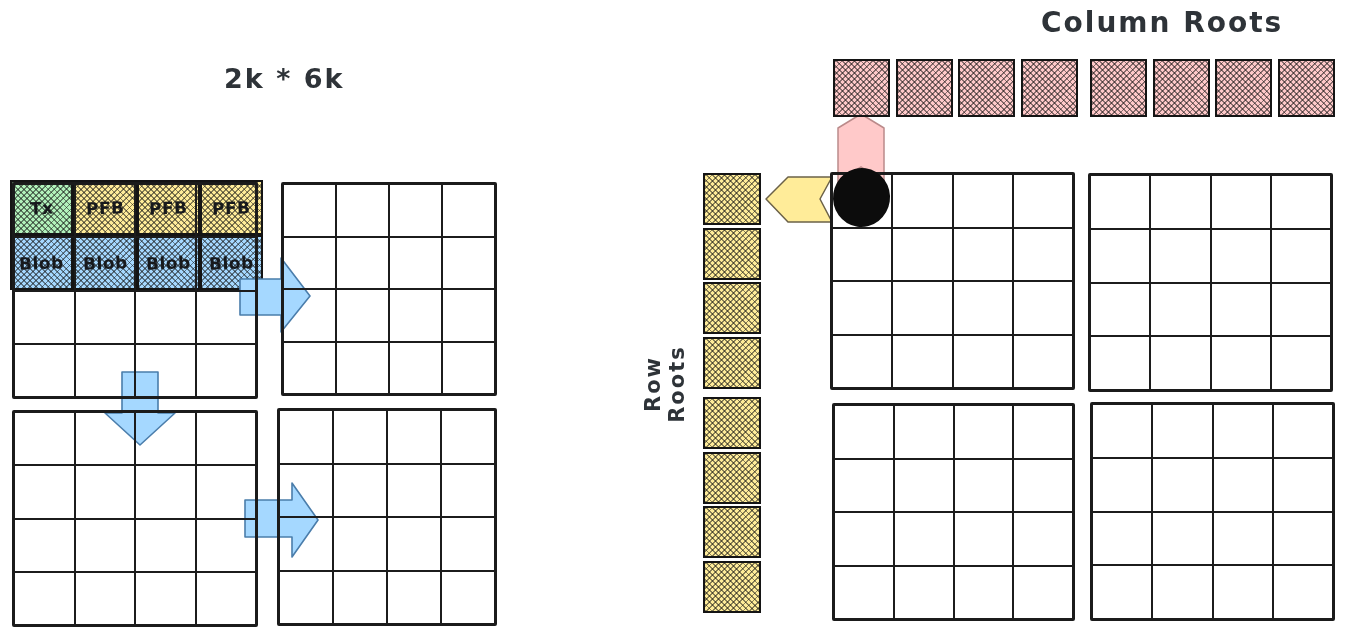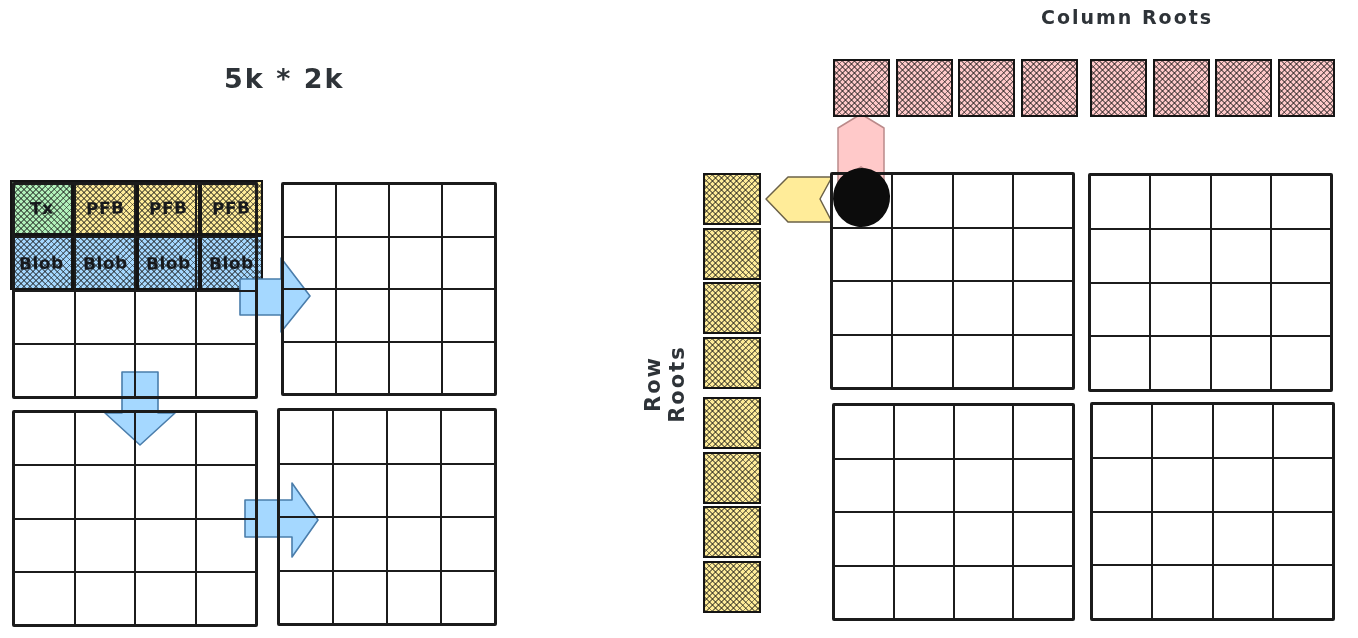--- a/index.html
+++ b/index.html
@@ -47,21 +47,21 @@
   .arrow.pink polygon { stroke: #bb8a8a; stroke-width: 1.5; }
   .arrow.yellow polygon { stroke: #6b6148; stroke-width: 1.5; }
   
   .marker {
     position: absolute; left: 833px; top: 168px; width: 57px; height: 59px;
     border-radius: 50%; background: #0c0c0c; transform: rotate(8deg);
   }
   
   .caption { position: absolute; color: #2e3338; }
   .matrix-caption { left: 224px; top: 62px; font-size: 27px; line-height: 33px; letter-spacing: 2px; font-weight: 600; }
-  .colroots-caption { left: 1041px; top: 6px; font-size: 19px; letter-spacing: 2px; font-weight: 600; }
+  .colroots-caption { left: 1041px; top: 6px; font-size: 28px; letter-spacing: 2px; font-weight: 600; }
   .rowroots-wrap {
     position: absolute; left: 589px; top: 371px; width: 130px; height: 26px;
     transform: rotate(-90deg); text-align: center;
   }
   .rowroots-caption { position: static; font-size: 21px; letter-spacing: 2px; font-weight: 600; color: #2e3338; }
 </style>
 </head>
 <body>
 
 <div class="canvas">
@@ -279,20 +279,20 @@
   <div class="roots-col" style="left:703px; top:397px">
       <div class="root hatch" style="--fill: #ffec99;"></div>
       <div class="root hatch" style="--fill: #ffec99;"></div>
       <div class="root hatch" style="--fill: #ffec99;"></div>
       <div class="root hatch" style="--fill: #ffec99;"></div>
     </div>
 
   <div class="marker"></div>
 
   <div class="caption matrix-caption">
-    <div>5k * 2k</div>
+    <div>2k * 6k</div>
   </div>
   <div class="caption colroots-caption">Column Roots</div>
   <div class="rowroots-wrap">
     <span class="rowroots-caption">Row Roots</span>
   </div>
 
 </div>
 
 </body></html>

